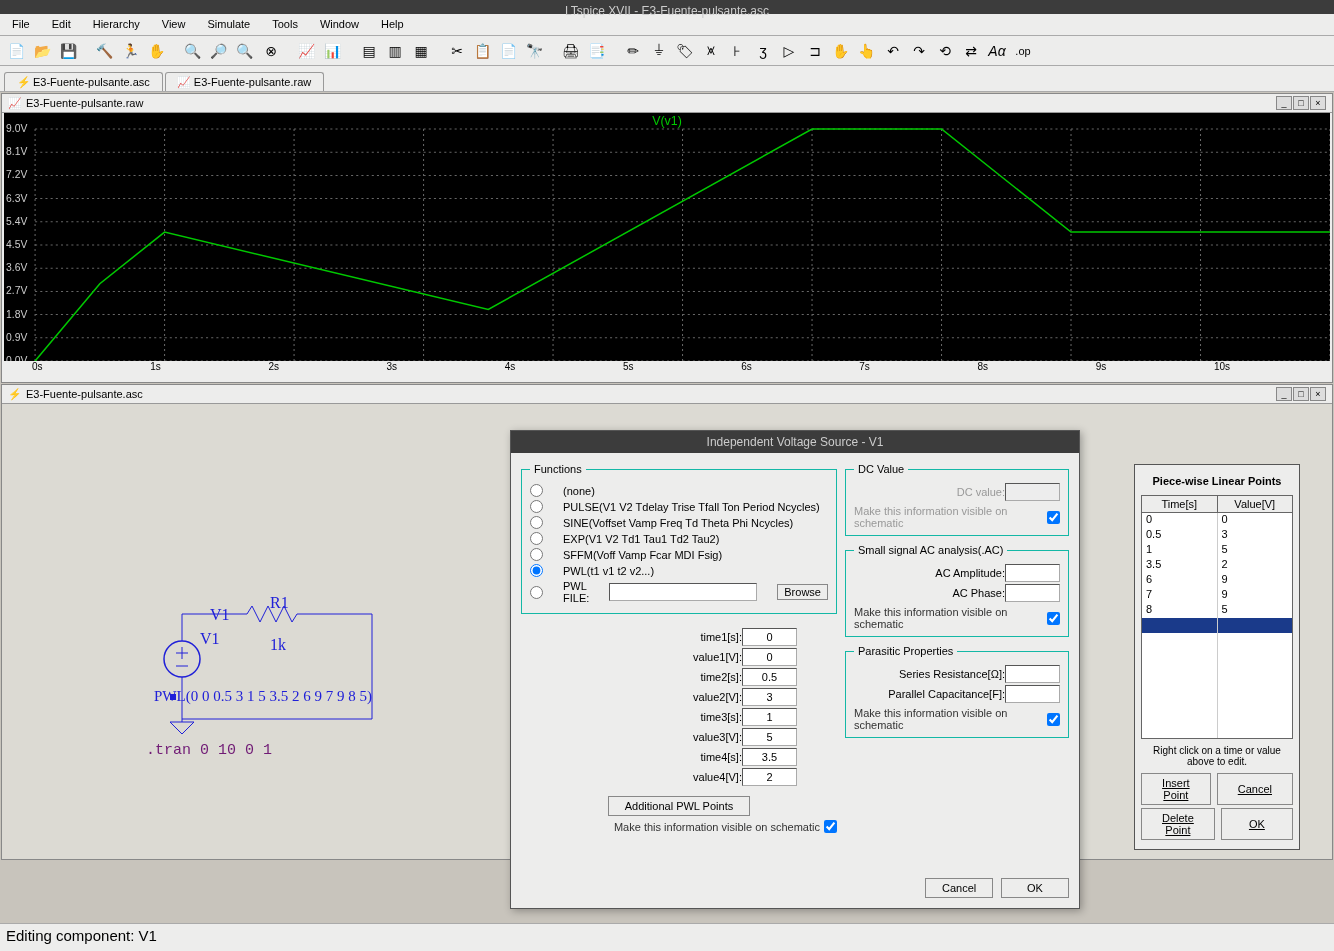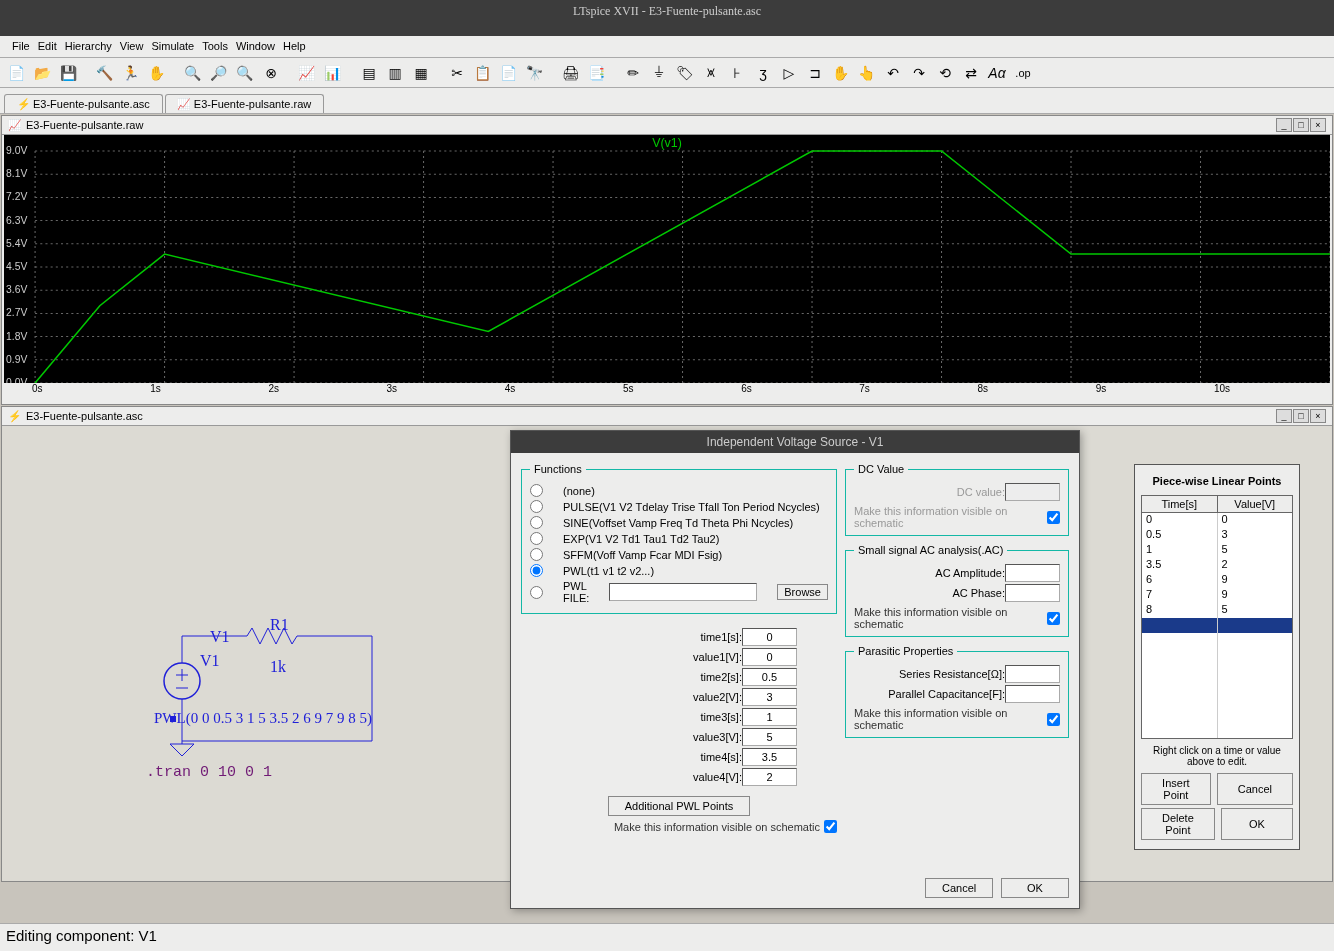--- a/index.html
+++ b/index.html
@@ -1,18 +1,18 @@
 <!DOCTYPE html>
 <html><head>
 <meta charset="utf-8">
 <style>
 * { box-sizing: border-box; margin: 0; padding: 0; }
 body { font-family: Arial, sans-serif; font-size: 11px; background: #c8c4bc; overflow: hidden; width: 1334px; height: 951px; position: relative; }
-.titlebar { background: #3c3c3c; color: #ccc; text-align: center; padding: 4px; font-size: 12px; height: 36px; font-family: Liberation Serif, serif; }
-.menubar { background: #ededec; padding: 2px 8px; height: 22px; display: flex; border-bottom: 1px solid #aaa; }
+.titlebar { background: #3c3c3c; color: #ccc; text-align: center; padding: 4px; font-size: 12px; height: 14px; }
+.menubar { background: #ededec; padding: 2px 8px; height: 22px; display: flex; gap: 14px; border-bottom: 1px solid #aaa; }
 .menubar span { cursor: pointer; padding: 2px 4px; }
 .toolbar { background: #ededec; padding: 2px 6px; height: 30px; display: flex; gap: 4px; align-items: center; border-bottom: 1px solid #aaa; }
 .tool { width: 22px; height: 22px; display: flex; align-items: center; justify-content: center; border: 1px solid transparent; cursor: pointer; font-size: 14px; }
 .tabbar { background: #ededec; height: 26px; display: flex; align-items: flex-end; padding: 0 4px; border-bottom: 1px solid #aaa; }
 .tab { background: #ededec; border: 1px solid #999; border-bottom: none; padding: 3px 12px; margin-right: 2px; border-radius: 3px 3px 0 0; display: flex; align-items: center; gap: 4px; cursor: pointer; font-size: 11px; }
 .tab .ico { width: 12px; height: 12px; }
 .pane-title { background: #ededec; padding: 2px 6px; font-size: 11px; display: flex; align-items: center; gap: 4px; border-bottom: 1px solid #999; }
 .pane-title .ico { width: 14px; height: 12px; }
 .winbtns { margin-left: auto; display: flex; gap: 1px; }
 .winbtn { width: 16px; height: 14px; border: 1px solid #888; background: #ddd; font-size: 9px; text-align: center; line-height: 12px; cursor: pointer; }
@@ -45,21 +45,21 @@
 .pwl-table { border: 1px solid #666; background: #fff; font-size: 11px; }
 .pwl-table .hdr { display: flex; background: #ededec; border-bottom: 1px solid #666; }
 .pwl-table .hdr div { flex: 1; padding: 2px 4px; border-right: 1px solid #666; text-align: center; }
 .pwl-table .hdr div:last-child { border-right: none; }
 .pwl-table .row { display: flex; height: 15px; }
 .pwl-table .row div { flex: 1; padding: 0 4px; border-right: 1px solid #ccc; }
 .pwl-table .row div:last-child { border-right: none; }
 .pwl-table .row.sel { background: #1a3a8a; }
 .pwl-hint { text-align: center; font-size: 10px; margin: 6px 0; }
 .pwl-btns { display: flex; gap: 6px; margin: 3px 0; }
-.pwl-btns .btn { flex: 1; padding: 3px 20px; }
+.pwl-btns .btn { flex: 1; padding: 3px 20px; text-decoration: underline; }
 .statusbar { position: absolute; bottom: 0; left: 0; right: 0; background: #ededec; border-top: 1px solid #aaa; padding: 3px 6px; font-size: 15px; height: 28px; }
 .tsep { width: 6px; }
 </style>
 </head>
 <body>
 
 <div class="titlebar">LTspice XVII - E3-Fuente-pulsante.asc</div>
 
 <div class="menubar">
   <span>File</span>

